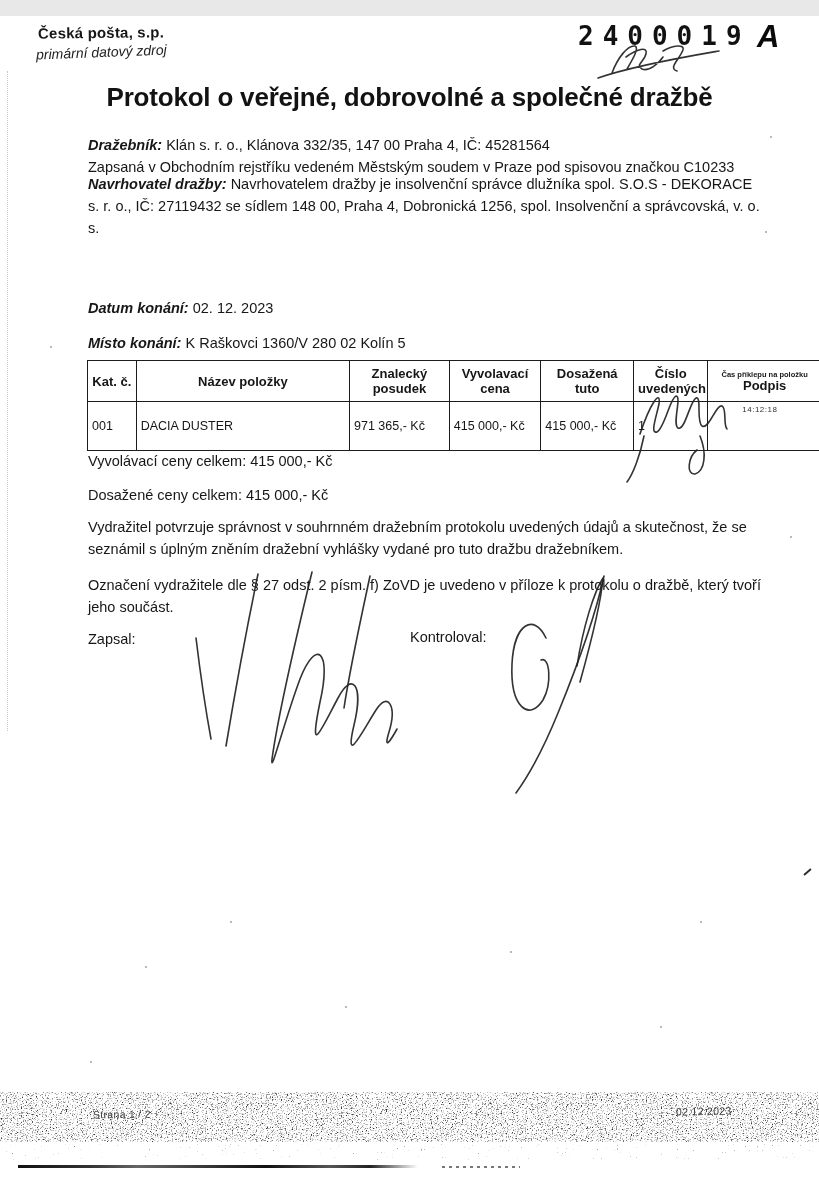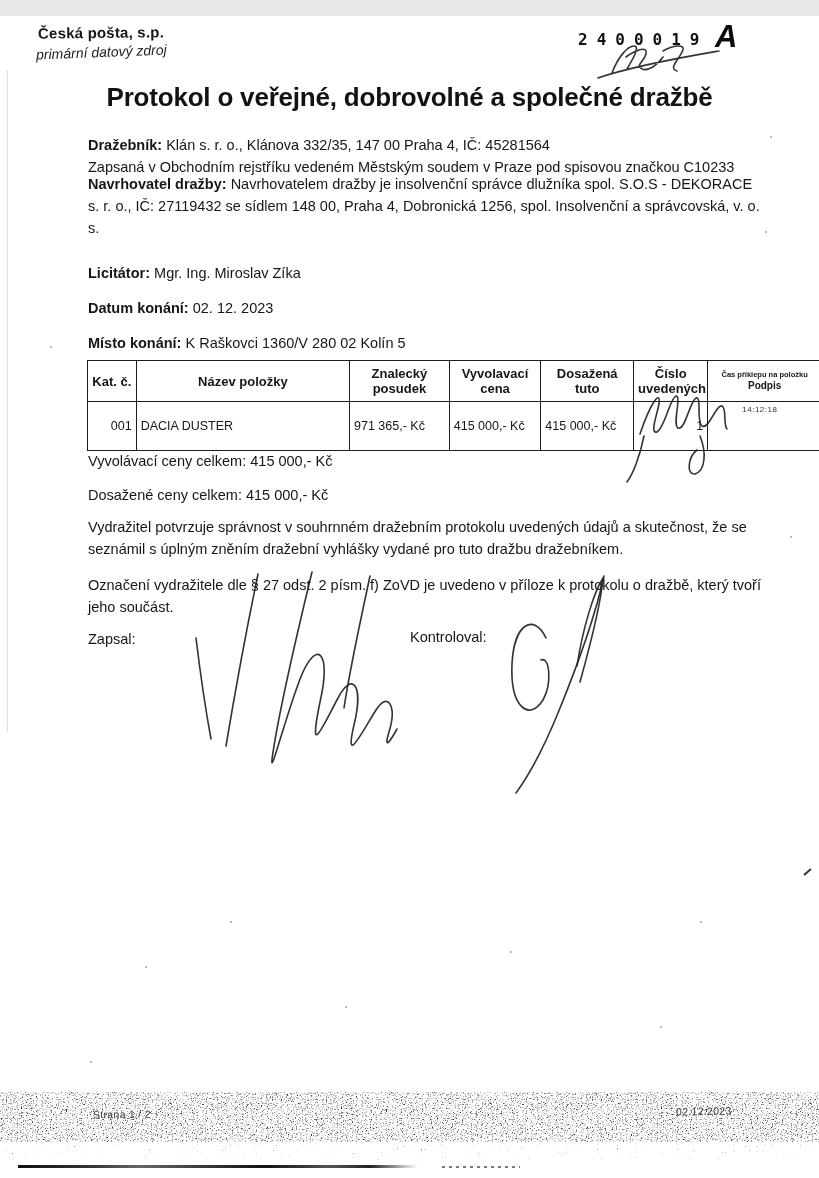--- a/index.html
+++ b/index.html
@@ -5,41 +5,41 @@
   html,body{margin:0;padding:0;background:#e8e8e8;}
   .page{
     position:relative;width:819px;height:1178px;margin:16px auto;background:#ffffff;
     font-family:"Liberation Sans",sans-serif;color:#161616;overflow:hidden;
   }
   .abs{position:absolute;}
   
   .org-name{left:38px;top:8px;font-size:15px;font-weight:bold;letter-spacing:.2px;transform:rotate(-.6deg);}
   .org-sub{left:36px;top:28px;font-size:14px;font-style:italic;transform:rotate(-2.2deg);color:#222;}
   .stamp{left:578px;top:3px;white-space:nowrap;}
-  .stamp-number{font-family:"DejaVu Sans Mono",monospace;font-size:16px;font-weight:bold;letter-spacing:9px;color:#111;}
+  .stamp-number{font-family:"DejaVu Sans Mono",monospace;font-size:26px;font-weight:bold;letter-spacing:9px;color:#111;}
   .stamp-letter{font-size:31px;font-weight:bold;font-style:italic;margin-left:2px;color:#0a0a0a;vertical-align:-2px;}
   
   .doc-title{left:0;top:66px;width:100%;text-align:center;font-size:26px;font-weight:600;letter-spacing:-.2px;color:#121212;}
   
   .blk{left:88px;width:678px;font-size:14.5px;line-height:22px;color:#171717;}
-  .blk b{font-weight:bold;}
+  .blk b{font-weight:bold;font-style:italic;}
   .t-drazebnik{top:118px;}
   .t-navrhovatel{top:157px;}
   .t-licitator{top:246px;}
   .t-datum{top:281px;}
   .t-misto{top:316px;}
   
   .auction-table{left:87px;top:344px;width:735px;border-collapse:collapse;table-layout:fixed;}
   .auction-table th,.auction-table td{border:1.5px solid #1c1c1c;padding:2px 4px;overflow:visible;}
   .auction-table th{font-size:13px;font-weight:bold;text-align:center;line-height:15px;height:36px;}
   .auction-table td{font-size:12.5px;height:44px;}
-  .c-center{text-align:right;}
+  .c-center{text-align:left;}
   .c-left{text-align:left;}
   .sig-head-top{display:block;font-size:7.5px;font-weight:bold;line-height:9px;}
-  .sig-head-main{display:block;font-size:10px;font-weight:bold;line-height:14px;}
+  .sig-head-main{display:block;font-size:13px;font-weight:bold;line-height:14px;}
   .sig-cell{position:relative;}
   .sig-time{position:absolute;top:3px;left:34px;font-size:8px;color:#333;letter-spacing:.5px;}
   
   .t-total1{top:434px;}
   .t-total2{top:468px;}
   .t-vydrazitel{top:500px;}
   .t-oznaceni{top:558px;}
   .t-zapsal{left:88px;top:615px;font-size:14.5px;}
   .t-kontroloval{left:410px;top:613px;font-size:14.5px;}
   
@@ -88,23 +88,20 @@
 
   <div class="abs blk t-drazebnik">
     <div><b>Dražebník:</b><span> Klán s. r. o., Klánova 332/35, 147 00 Praha 4, IČ: 45281564</span></div>
     <div>Zapsaná v Obchodním rejstříku vedeném Městským soudem v Praze pod spisovou značkou C10233</div>
   </div>
 
   <div class="abs blk t-navrhovatel">
     <b>Navrhovatel dražby:</b><span> Navrhovatelem dražby je insolvenční správce dlužníka spol. S.O.S - DEKORACE s. r. o., IČ: 27119432 se sídlem 148 00, Praha 4, Dobronická 1256, spol. Insolvenční a správcovská, v. o. s.</span>
   </div>
 
-  <div class="abs blk t-licitator">
-    <b>Licitátor:</b><span> Mgr. Ing. Miroslav Zíka</span>
-  </div>
 
   <div class="abs blk t-datum">
     <b>Datum konání:</b><span> 02. 12. 2023</span>
   </div>
 
   <div class="abs blk t-misto">
     <b>Místo konání:</b><span> K Raškovci 1360/V 280 02 Kolín 5</span>
   </div>
 
   <table class="abs auction-table">

